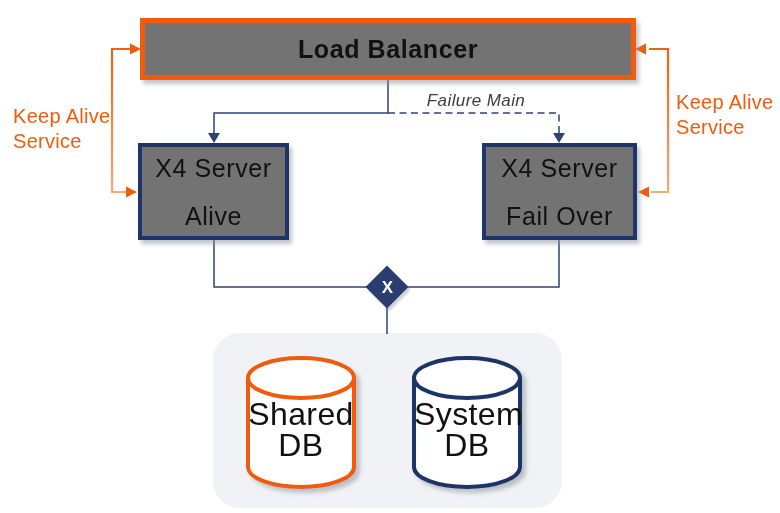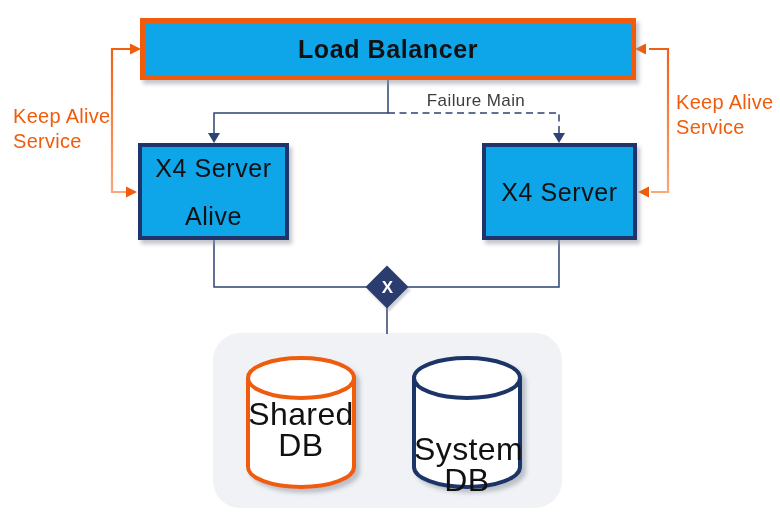--- a/index.html
+++ b/index.html
@@ -27,21 +27,21 @@
   .db-panel{
     left:213px;top:333px;width:349px;height:175px;
     background:var(--panelBg);
     border-radius:27px;
     z-index:0;
   }
 
   
   .node-box{
     box-sizing:border-box;
-    background:#0ea5e9;
+    background:#737373;
     display:flex;flex-direction:column;
     align-items:center;justify-content:center;
     text-align:right;
     color:var(--textDark);
     z-index:2;
   }
   .lb-box{
     left:140px;top:18px;width:496px;height:62px;
     border:5px solid var(--orange);
     box-shadow:3px 4px 4px rgba(148,152,162,.55);
@@ -62,35 +62,36 @@
     z-index:2;white-space:nowrap;
   }
   .ka-left{left:13px;top:104px;}
   .ka-right{left:676px;top:90px;}
   .failure-main{
     left:408px;top:91px;width:136px;
     text-align:center;
     color:var(--labelGray);
     font-size:17px;letter-spacing:.4px;
     z-index:2;
+    font-style:italic;
   }
   .diamond-label{
     left:372px;top:277px;width:31px;height:21px;
     color:#ffffff;font-size:17px;font-weight:bold;
     text-align:center;line-height:21px;
     z-index:2;
   }
   .cyl-label{
     width:106px;text-align:center;
     color:var(--textDark);
     font-size:32px;line-height:31px;letter-spacing:.4px;
     z-index:2;
   }
   .cyl-shared{left:248px;top:399px;}
-  .cyl-system{left:414px;top:399px;margin-top:35px;}
+  .cyl-system{left:414px;top:399px;}
   .label-line{display:block;}
 </style>
 </head>
 <body>
 
 <div class="canvas">
 
   <div class="db-panel"></div>
 
   <svg width="780" height="513" viewBox="0 0 780 513">
@@ -145,20 +146,21 @@
     <span>Load Balancer</span>
   </div>
 
   <div class="node-box srv-box srv-main">
     <span class="label-line">X4 Server</span>
     <span class="label-line">Alive</span>
   </div>
 
   <div class="node-box srv-box srv-failover">
     <span class="label-line">X4 Server</span>
+    <span class="label-line">Fail Over</span>
   </div>
 
   <div class="keep-alive ka-left">
     <span class="label-line">Keep Alive</span>
     <span class="label-line">Service</span>
   </div>
 
   <div class="keep-alive ka-right">
     <span class="label-line">Keep Alive</span>
     <span class="label-line">Service</span>

